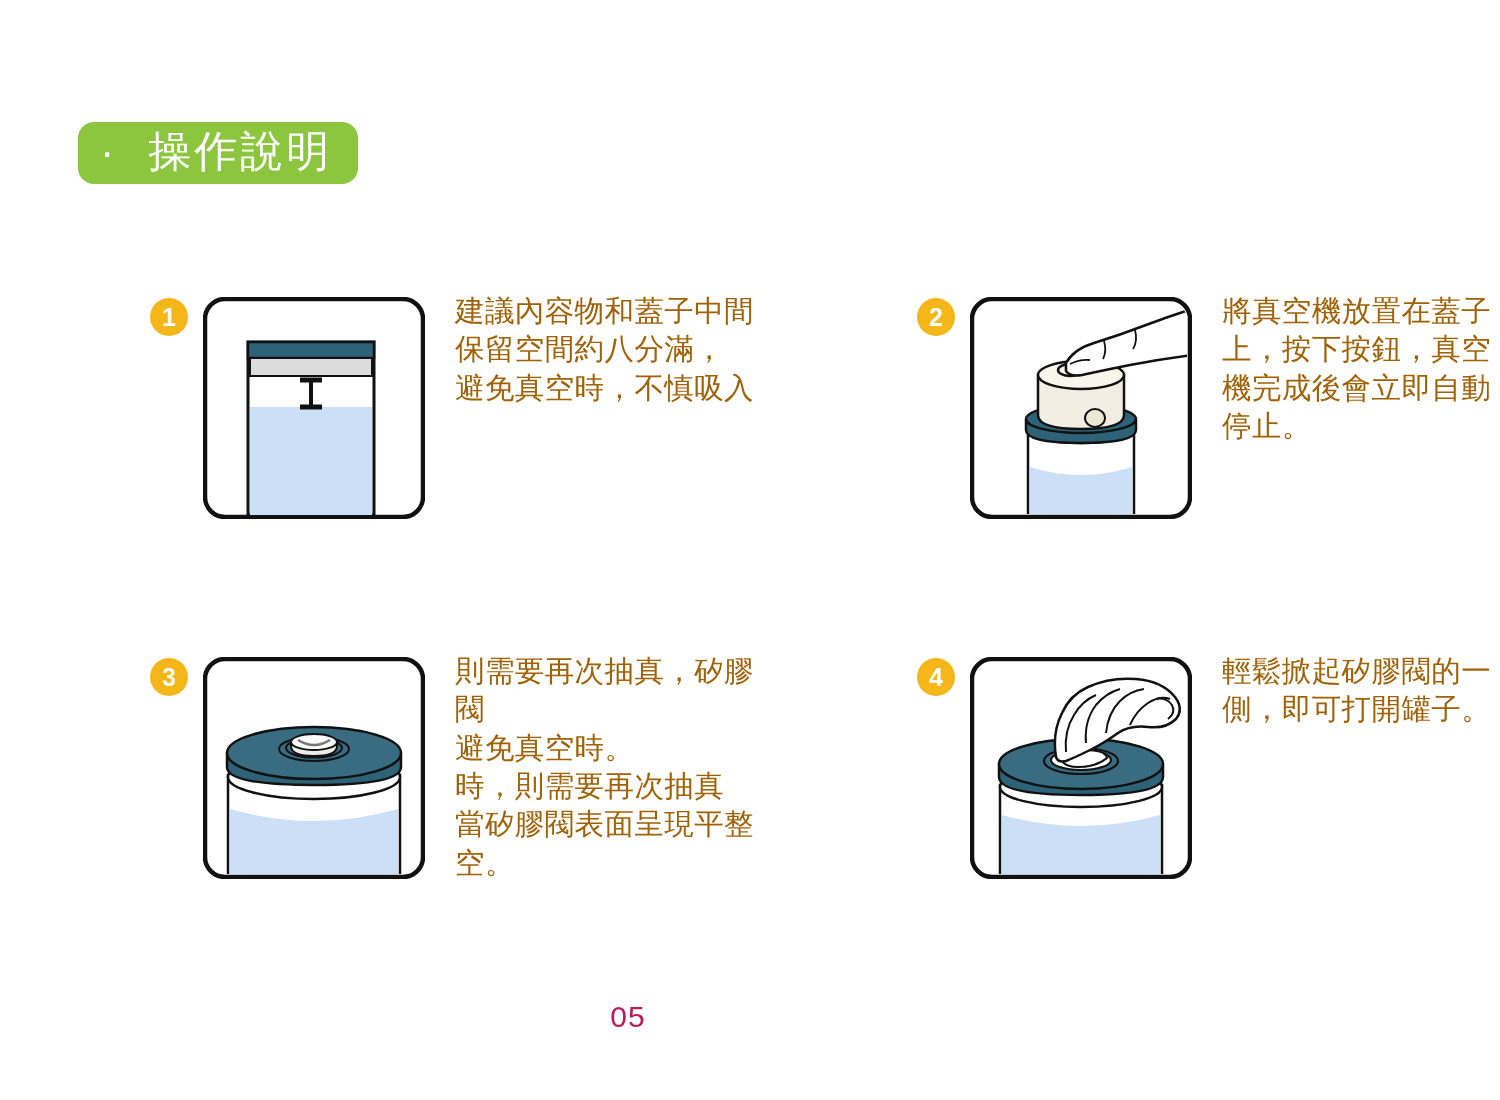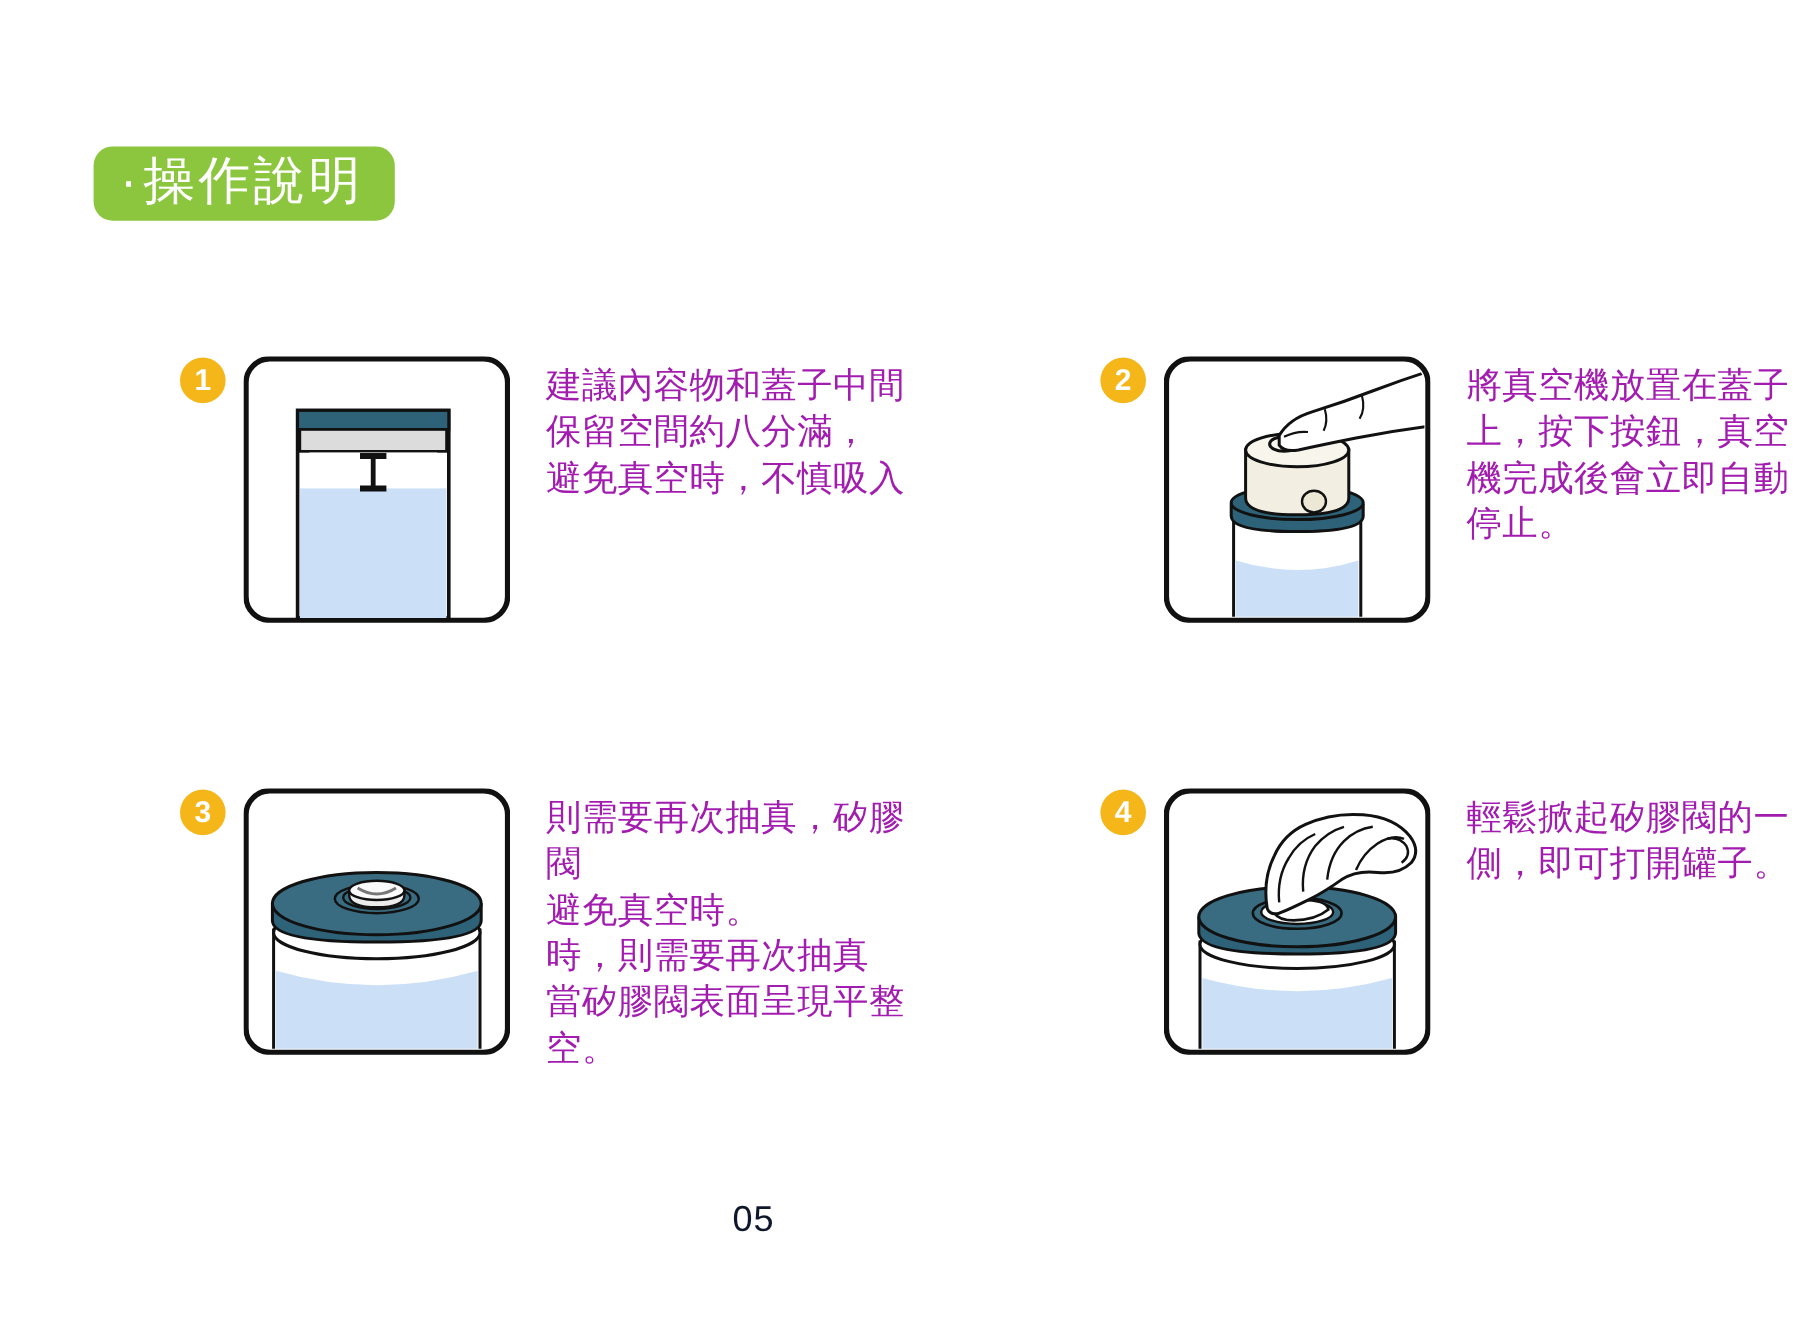--- a/index.html
+++ b/index.html
@@ -77,49 +77,49 @@
     width: 222px;
     height: 222px;
     margin-left: 15px;
     margin-top: 27px;
     flex: 0 0 auto;
   }
   .step-figure svg { display: block; }
 
   .step-text {
     margin-left: 30px;
-    margin-top: 32px;
+    margin-top: 22px;
     width: 300px;
-    color: #a21caf;
+    color: #a16207;
     font-size: 29.5px;
     line-height: 1.30;
     letter-spacing: 0.4px;
     font-family: "DejaVu Sans", "Liberation Sans", sans-serif;
   }
   .step-text p { margin: 0; }
 
   
   .page-number {
     position: absolute;
     left: 0;
     top: 1000px;
     width: 1256px;
     text-align: center;
     font-size: 30px;
-    color: #0f172a;
+    color: #be185d;
     letter-spacing: 1px;
     font-family: "Liberation Sans", sans-serif;
   }
 </style>
 </head>
 <body>
 
 <div class="title-badge">
   <span class="title-text">·</span>
-  <span class="title-text" style="margin-left:2px;">操作說明</span>
+  <span class="title-text" style="margin-left:31px;">操作說明</span>
 </div>
 
 <div class="steps">
 
   <div class="step-row">
 
     <div class="step step-a">
       <div class="step-num">1</div>
 
       <div class="step-figure">

